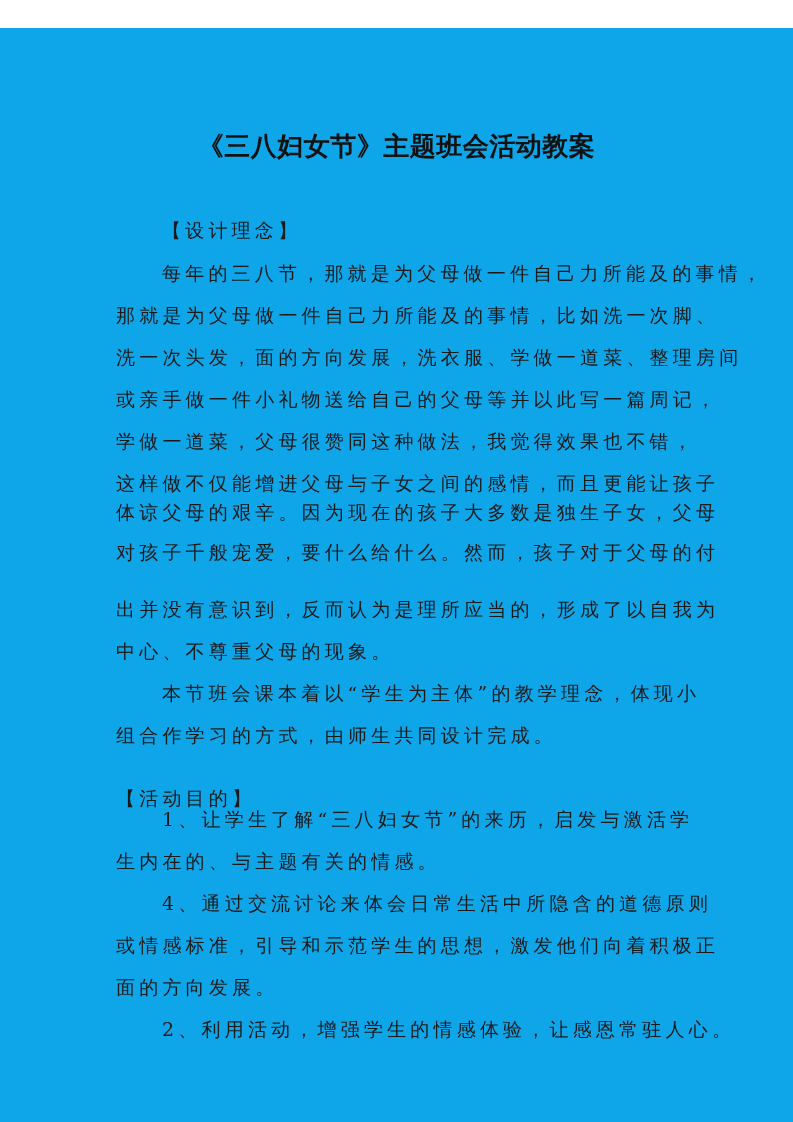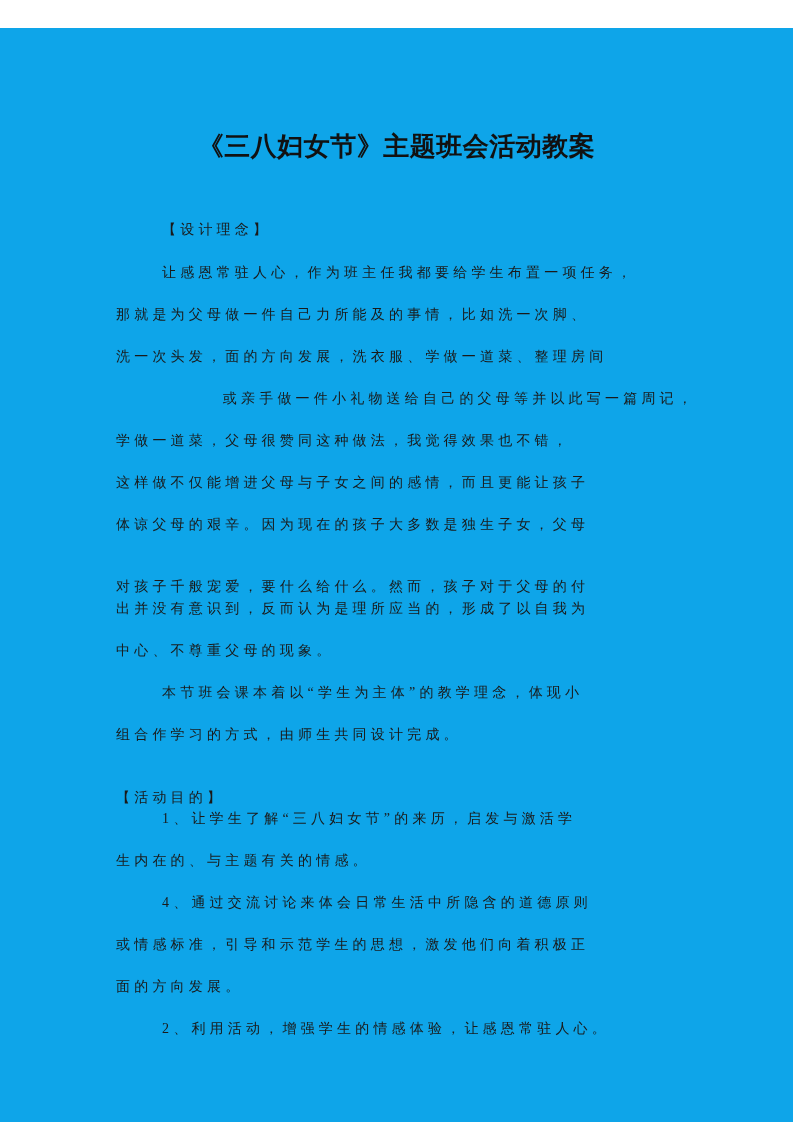--- a/index.html
+++ b/index.html
@@ -34,46 +34,45 @@
       font-weight: bold;
       font-size: 26px;
       letter-spacing: 0.5px;
       line-height: 36px;
       color: #111111;
     }
     .line {
       position: absolute;
       left: 116px;
       width: 580px;
-      font-size: 14px;
+      font-size: 19px;
       line-height: 28px;
       white-space: nowrap;
       letter-spacing: 4.2px;
       color: #1a1a1a;
-      font-family: Liberation Serif, serif;
     }
     .line.indent { left: 162px; }
     .line.heading-indent { left: 162px; }
   </style>
 </head>
 <body>
 
 <div class="page">
   <div class="title">《三八妇女节》主题班会活动教案</div>
 
   <div id="lines">
       <div class="line heading-indent" style="top: 188px;">【设计理念】</div>
-      <div class="line indent" style="top: 231px;">让感恩常驻人心，作为班主任我都要给学生布置一项任务，</div>
+      <div class="line indent" style="top: 231px;">每年的三八节，那就是为父母做一件自己力所能及的事情，</div>
       <div class="line" style="top: 273px;">那就是为父母做一件自己力所能及的事情，比如洗一次脚、</div>
       <div class="line" style="top: 315px;">洗一次头发，面的方向发展，洗衣服、学做一道菜、整理房间</div>
       <div class="line" style="top: 357px; text-align: right;">或亲手做一件小礼物送给自己的父母等并以此写一篇周记，</div>
       <div class="line" style="top: 399px;">学做一道菜，父母很赞同这种做法，我觉得效果也不错，</div>
       <div class="line" style="top: 441px;">这样做不仅能增进父母与子女之间的感情，而且更能让孩子</div>
-      <div class="line" style="top: 483px;">体谅父母的艰辛。因为现在的孩子大多数是独生子女，父母</div>
-      <div class="line" style="top: 545px;">对孩子千般宠爱，要什么给什么。然而，孩子对于父母的付</div>
+      <div class="line" style="top: 470px;">体谅父母的艰辛。因为现在的孩子大多数是独生子女，父母</div>
+      <div class="line" style="top: 510px;">对孩子千般宠爱，要什么给什么。然而，孩子对于父母的付</div>
       <div class="line" style="top: 567px;">出并没有意识到，反而认为是理所应当的，形成了以自我为</div>
       <div class="line" style="top: 609px;">中心、不尊重父母的现象。</div>
       <div class="line indent" style="top: 651px;">本节班会课本着以“学生为主体”的教学理念，体现小</div>
       <div class="line" style="top: 693px;">组合作学习的方式，由师生共同设计完成。</div>
       <div class="line" style="top: 756px;">【活动目的】</div>
       <div class="line indent" style="top: 777px;">1、让学生了解“三八妇女节”的来历，启发与激活学</div>
       <div class="line" style="top: 819px;">生内在的、与主题有关的情感。</div>
       <div class="line indent" style="top: 861px;">4、通过交流讨论来体会日常生活中所隐含的道德原则</div>
       <div class="line" style="top: 903px;">或情感标准，引导和示范学生的思想，激发他们向着积极正</div>
       <div class="line" style="top: 945px;">面的方向发展。</div>

